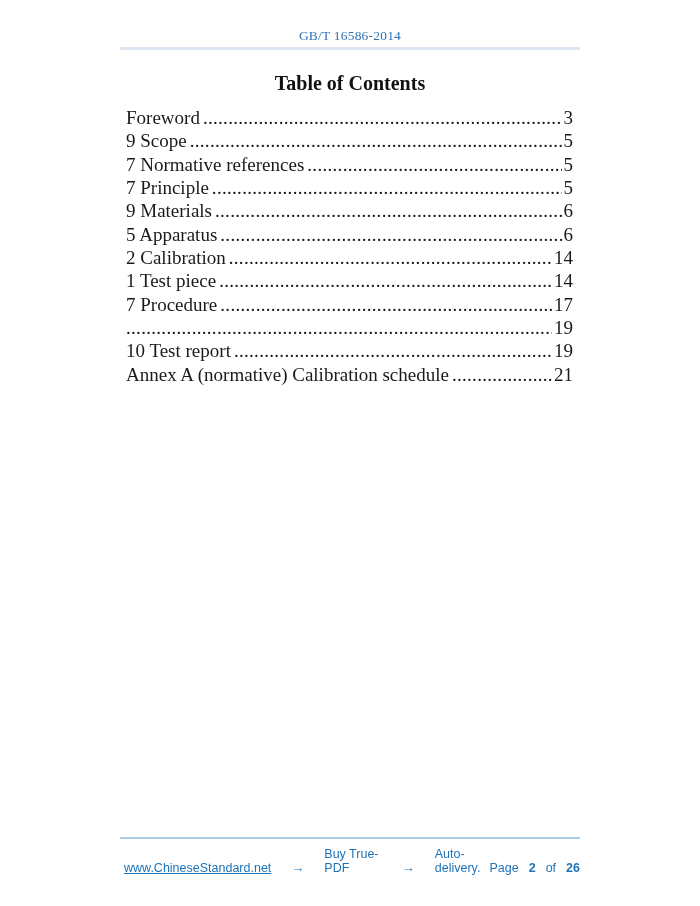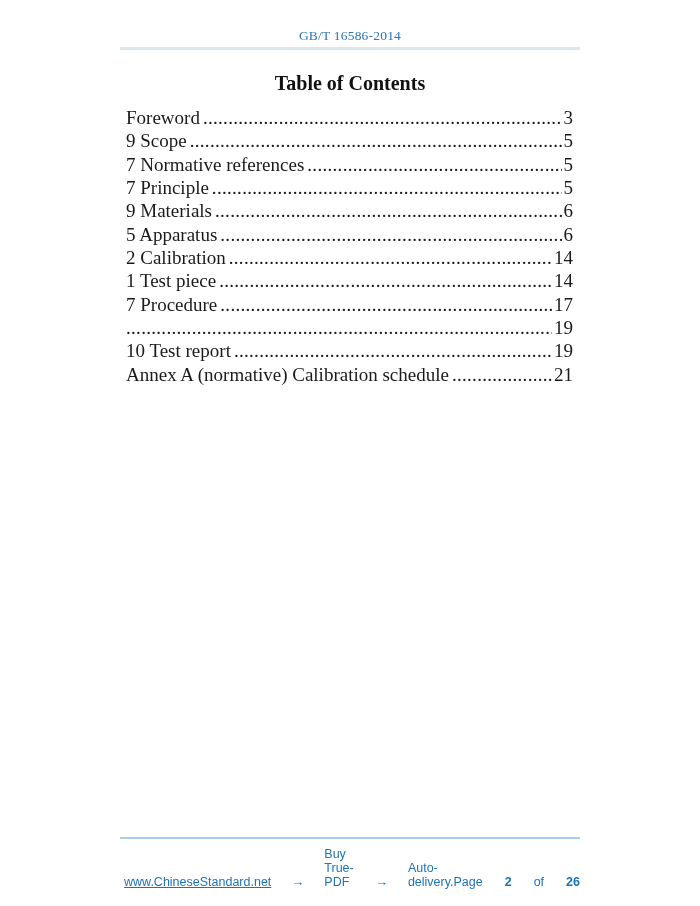--- a/index.html
+++ b/index.html
@@ -82,21 +82,21 @@
     display: flex;
     justify-content: space-between;
     align-items: baseline;
     font-family: "Liberation Sans", sans-serif;
     font-size: 12.5px;
     color: #1e73b8;
   }
   .footer-left { display: flex; align-items: flex-end; gap: 20px; padding-left: 4px; }
   .website-link { color: #1e73b8; text-decoration: underline; cursor: pointer; }
   .arrow-glyph { font-size: 13px; }
-  .footer-right { display: flex; align-items: baseline; gap: 22px; }
+  .footer-right { display: flex; align-items: baseline; gap: 10px; }
   .num-bold { font-weight: bold; }
 </style>
 </head>
 <body>
 
 <div class="page">
 
   <div class="doc-header-text">GB/T 16586-2014</div>
   <div class="header-rule"></div>
 

